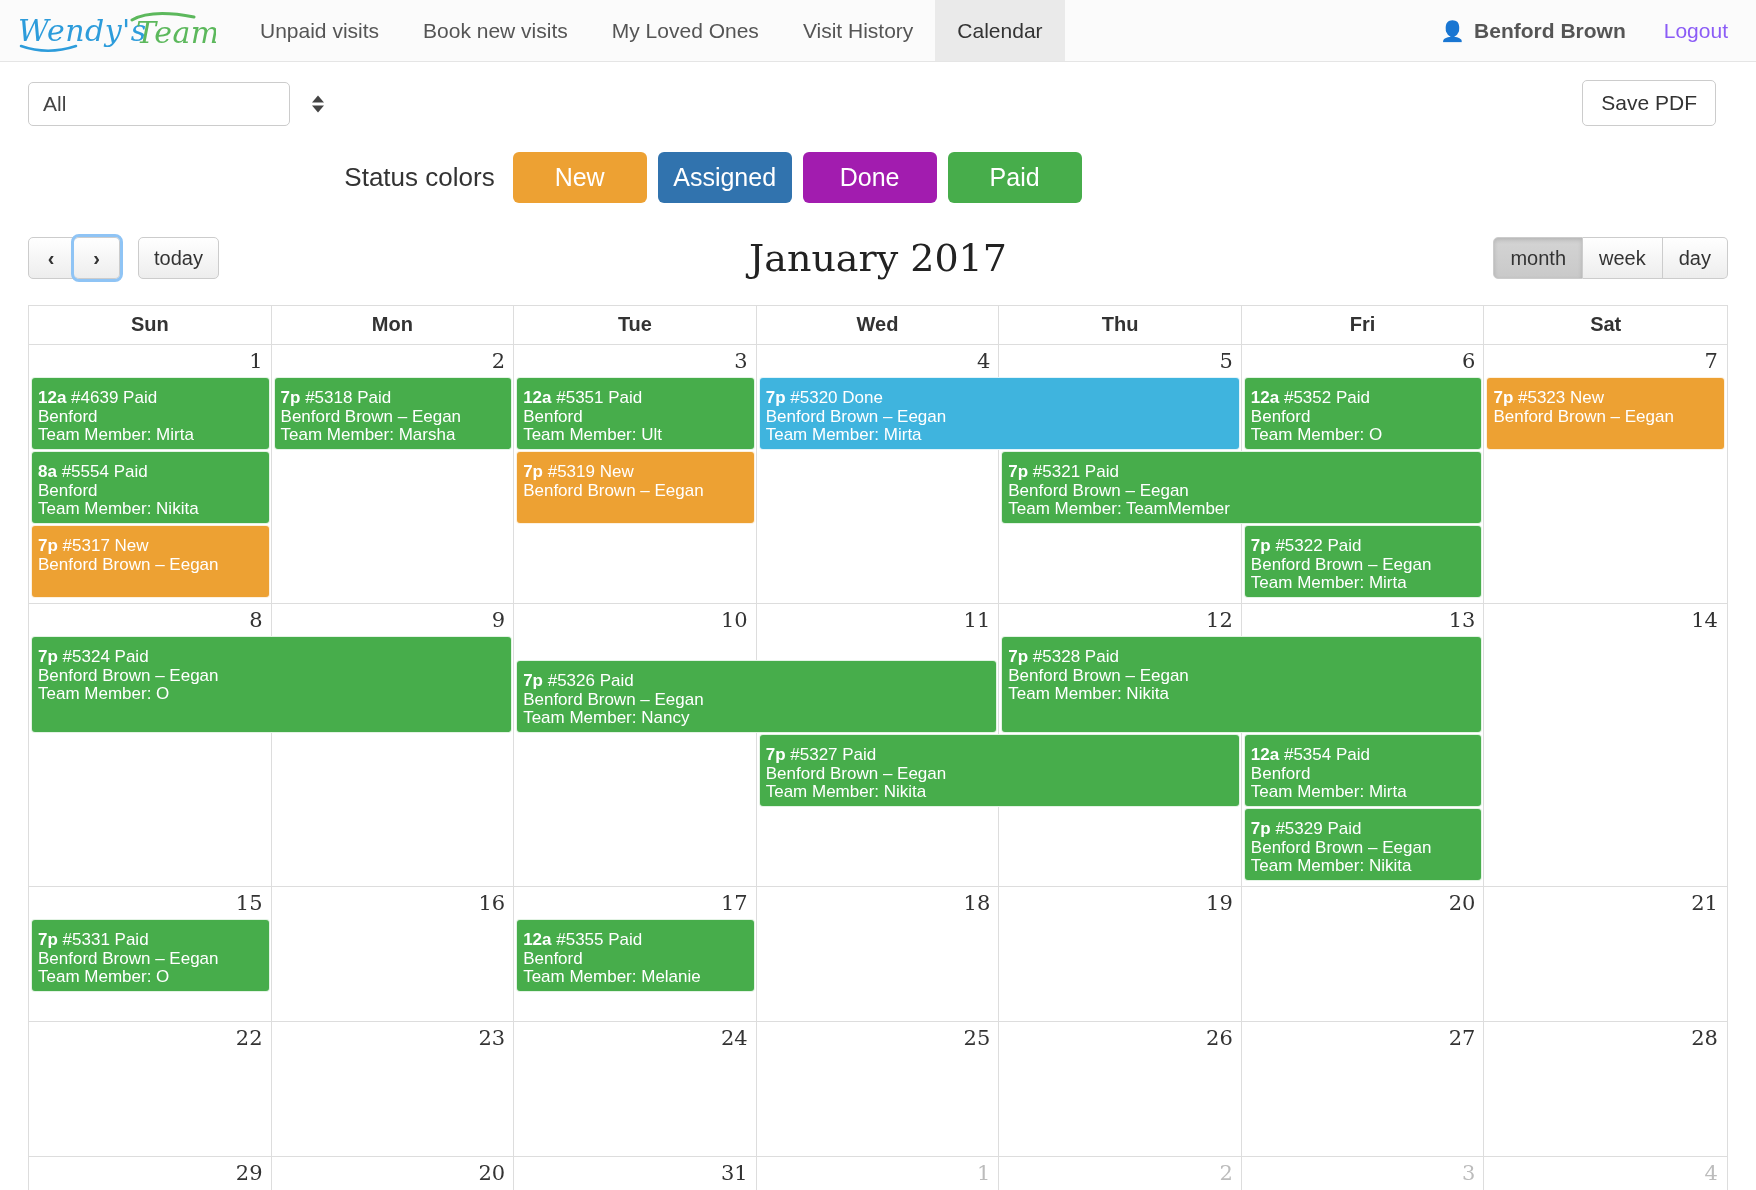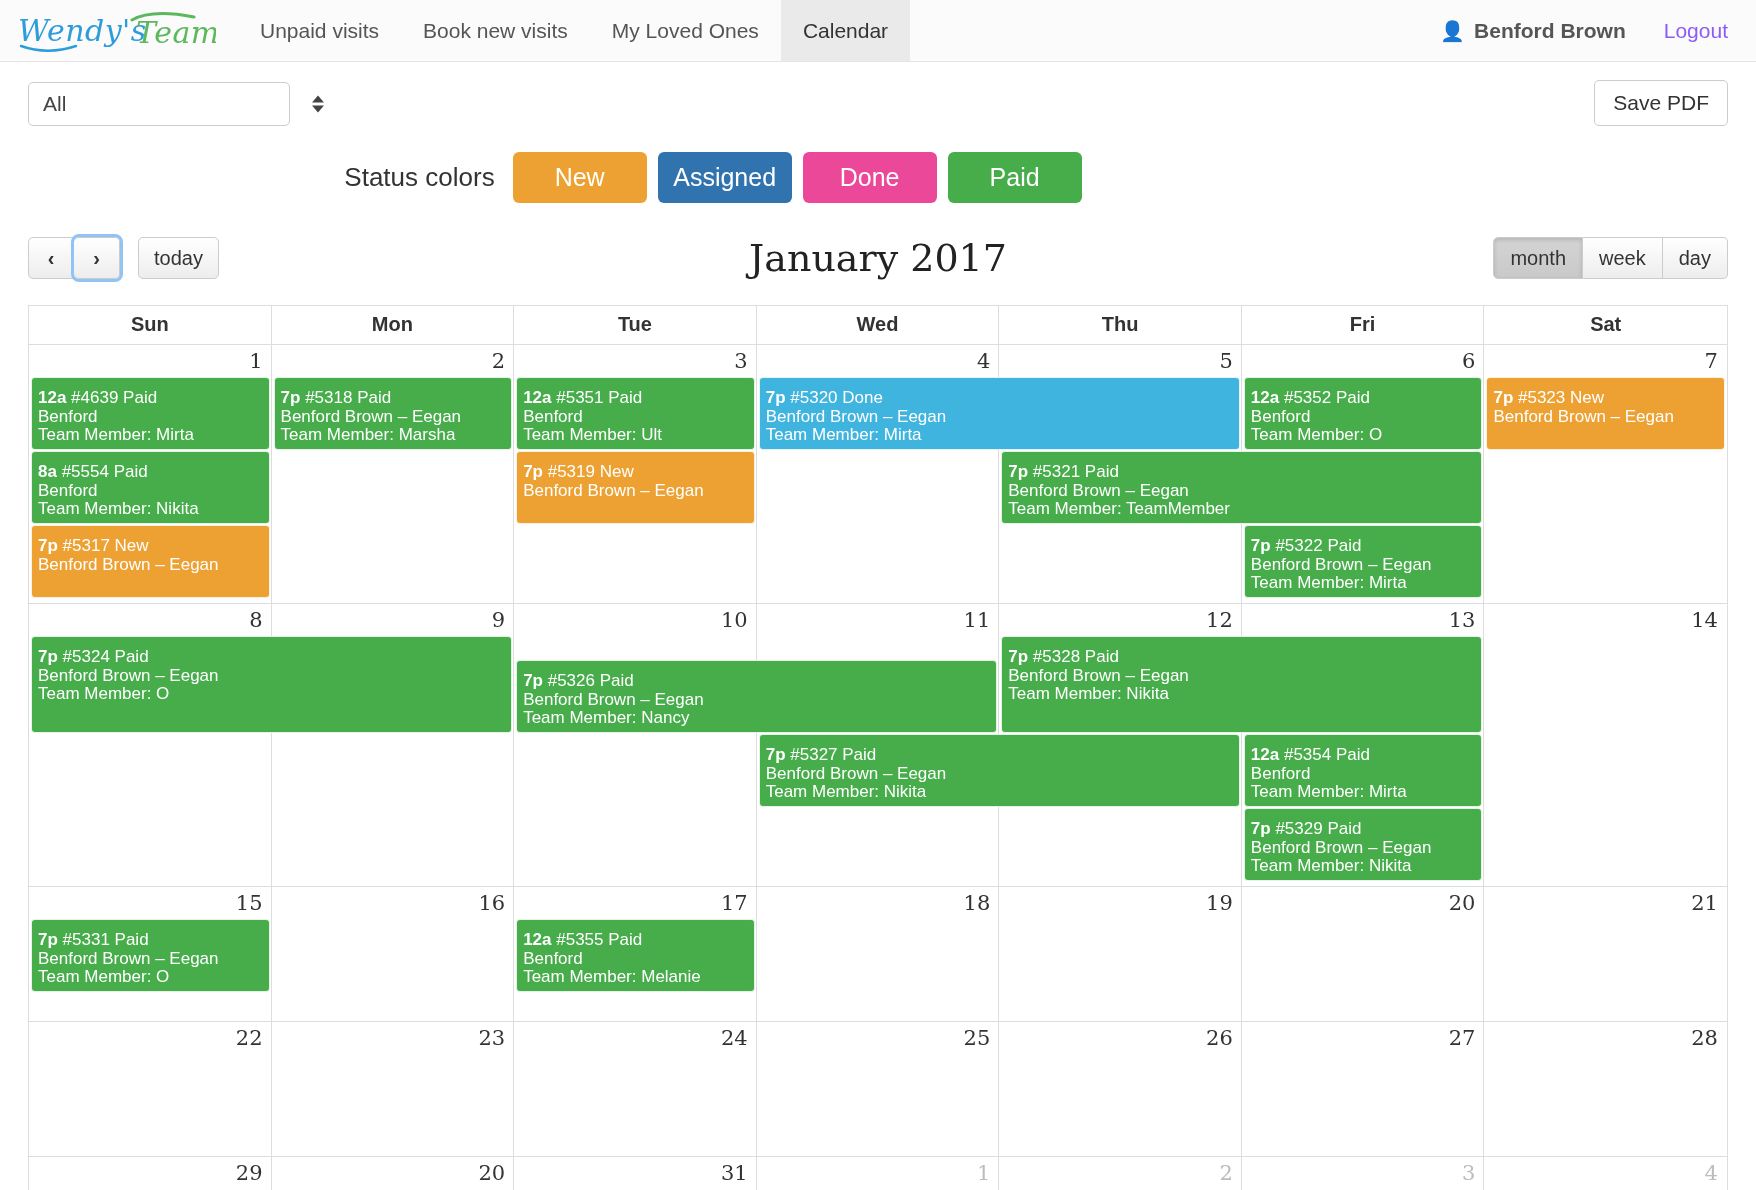--- a/index.html
+++ b/index.html
@@ -104,21 +104,21 @@
     border-bottom: 7px solid #444;
   }
   .tri-down {
     width: 0; height: 0;
     border-left: 6px solid transparent;
     border-right: 6px solid transparent;
     border-top: 7px solid #444;
   }
   .savepdf-btn {
     position: absolute;
-    right: 28px; top: 18px;
+    right: 40px; top: 18px;
     border: 1px solid #cccccc;
     border-radius: 5px;
     background: #fff;
     font-size: 21px;
     color: #333;
     padding: 10px 18px;
     cursor: pointer;
     font-family: "Liberation Sans", sans-serif;
   }
 
@@ -289,20 +289,21 @@
       <text x="0" y="33" font-family="DejaVu Serif, serif" font-style="italic" font-size="30" fill="#2d9cdb">Wendy's</text>
       <text x="118" y="35" font-family="DejaVu Serif, serif" font-style="italic" font-size="30" fill="#5cb85c">Team</text>
       <path d="M114 12 C128 4, 150 4, 176 9" stroke="#5cb85c" stroke-width="3" fill="none" stroke-linecap="round"></path>
       <path d="M3 38 C20 44, 40 44, 58 38" stroke="#2d9cdb" stroke-width="2.4" fill="none" stroke-linecap="round"></path>
     </svg>
   </div>
   <div class="nav-items">
     <a class="nav-item">Unpaid visits</a>
     <a class="nav-item">Book new visits</a>
     <a class="nav-item">My Loved Ones</a>
+    <a class="nav-item">Visit History</a>
     <a class="nav-item active">Calendar</a>
   </div>
   <div class="nav-right">
     <div class="nav-user">
       <span class="user-glyph">👤</span>
       <span>Benford Brown</span>
     </div>
     <a class="nav-logout">Logout</a>
   </div>
 </div>
@@ -317,21 +318,21 @@
         <span class="tri-down"></span>
     </span>
   </div>
   <button class="savepdf-btn">Save PDF</button>
 </div>
 
 <div class="status-row">
   <span class="status-caption">Status colors</span>
   <button class="status-btn" style="background:#eda133">New</button>
   <button class="status-btn" style="background:#3173ae">Assigned</button>
-  <button class="status-btn" style="background:#ec4899">Done</button>
+  <button class="status-btn" style="background:#a21caf">Done</button>
   <button class="status-btn" style="background:#47ad4b">Paid</button>
 </div>
 
 <div class="cal-toolbar">
   <div class="btn-group">
     <button class="fc-btn arrow first">‹</button>
     <button class="fc-btn arrow last focused">›</button>
   </div>
   <button class="fc-btn single today-btn">today</button>
   <div class="cal-title">January 2017</div>

